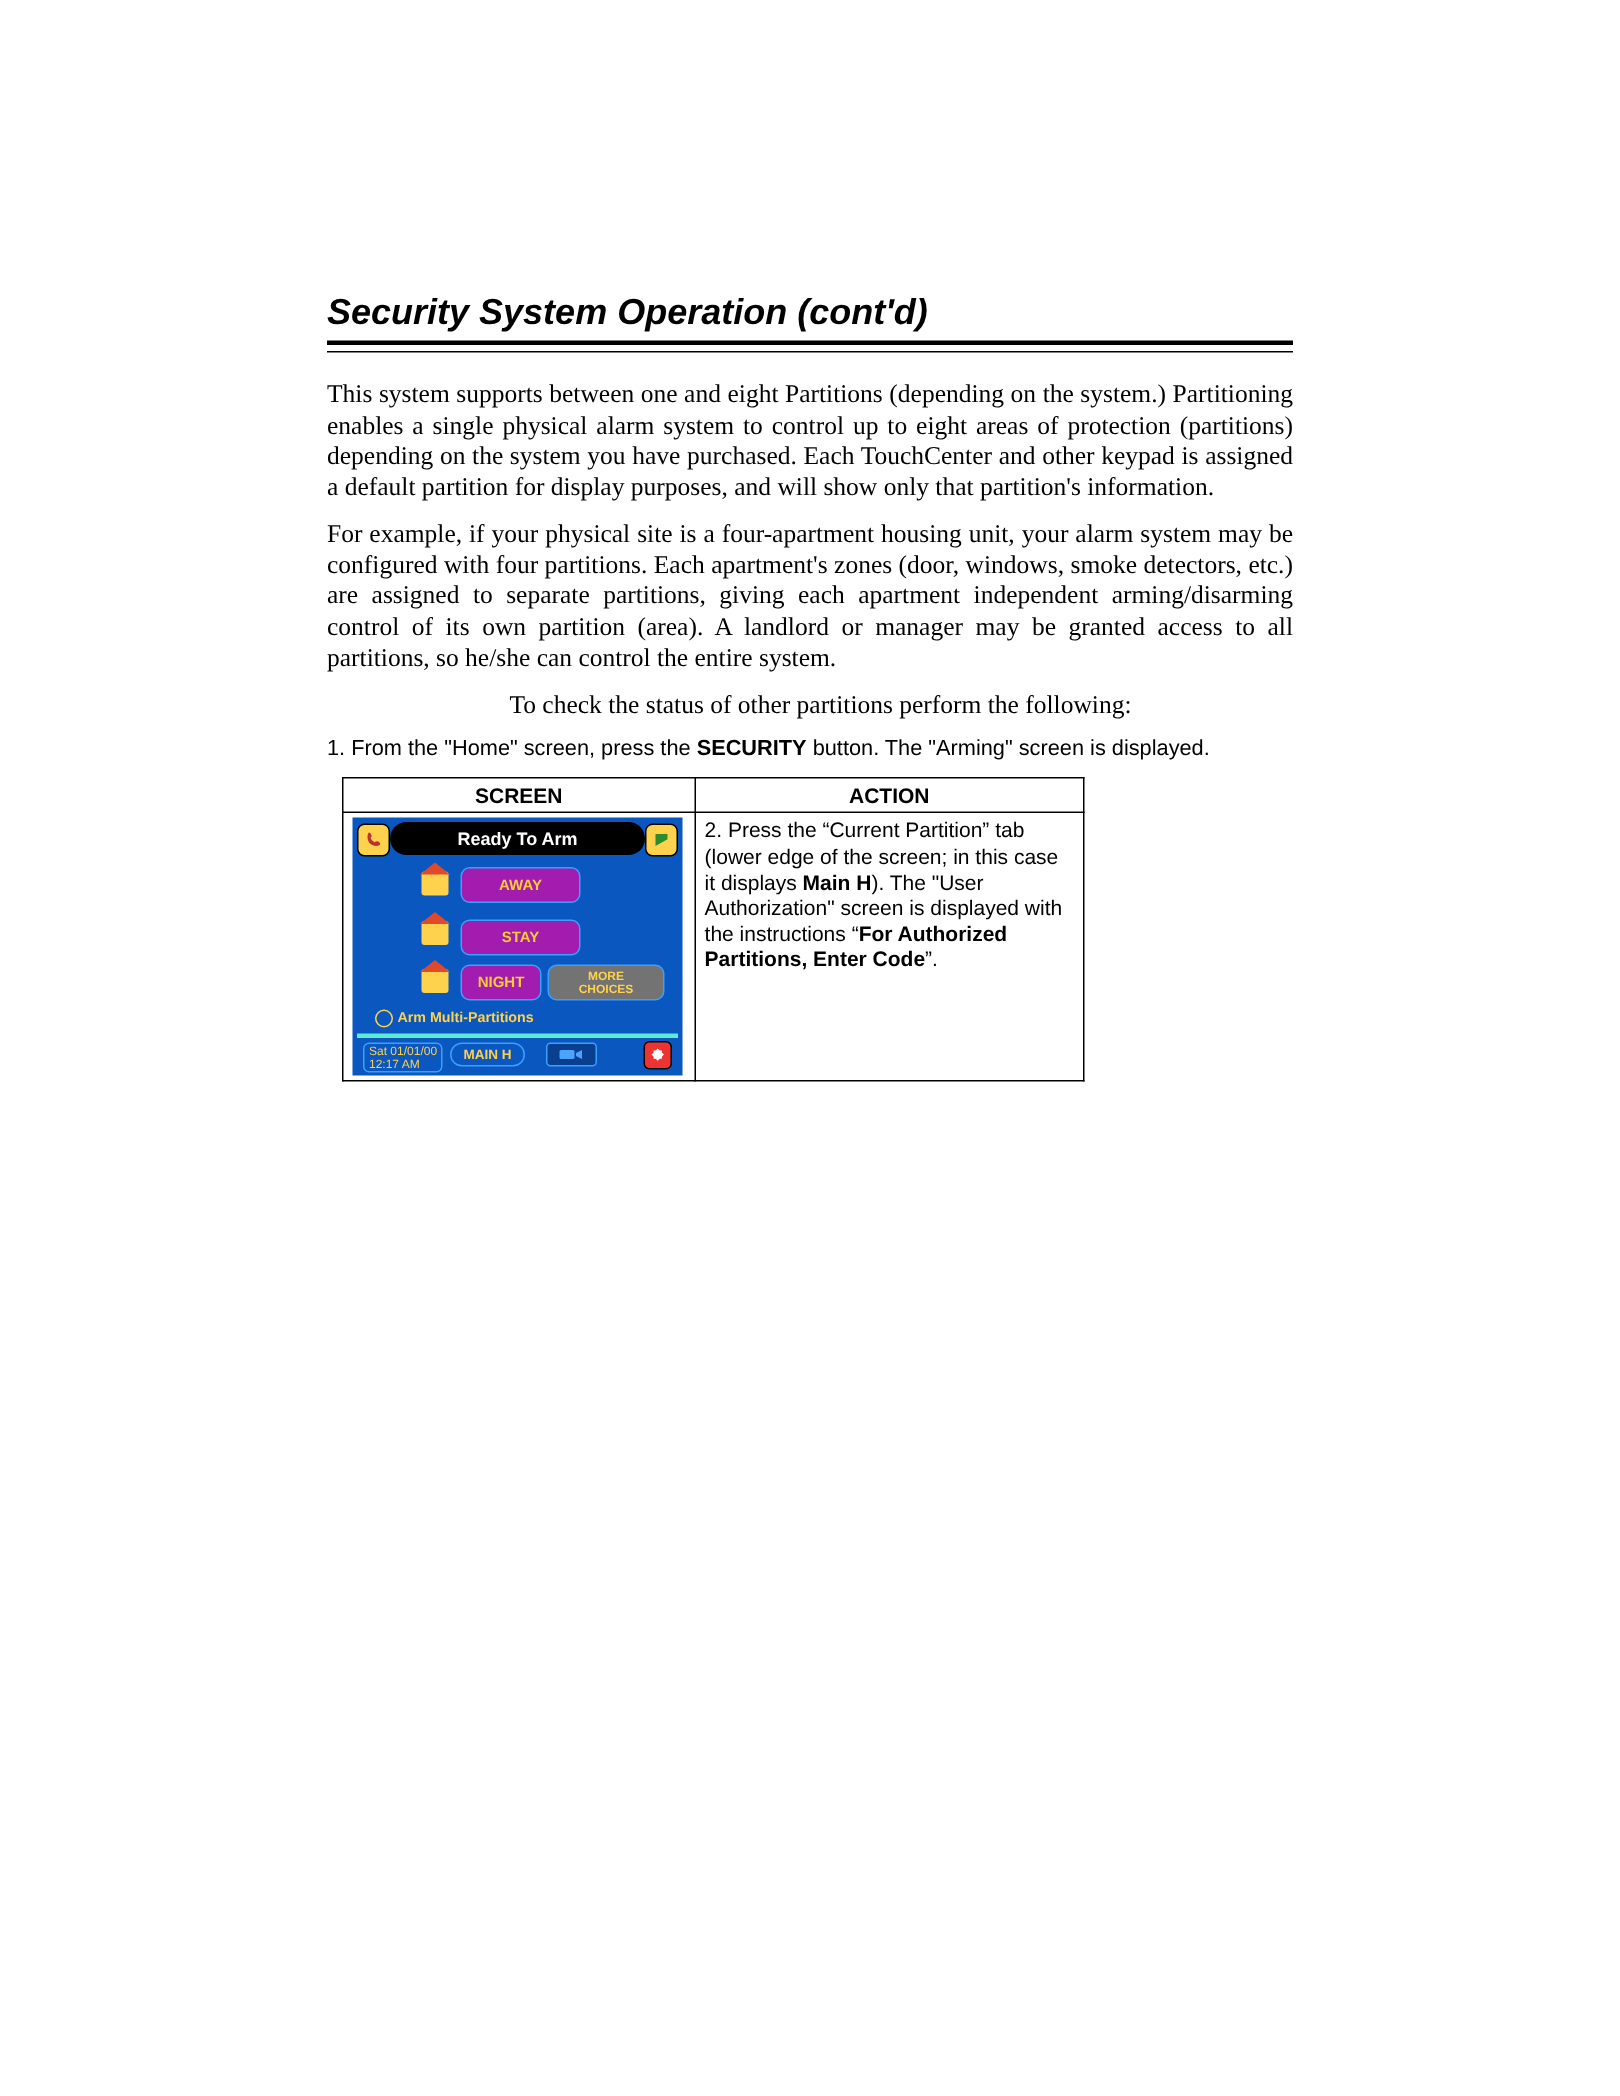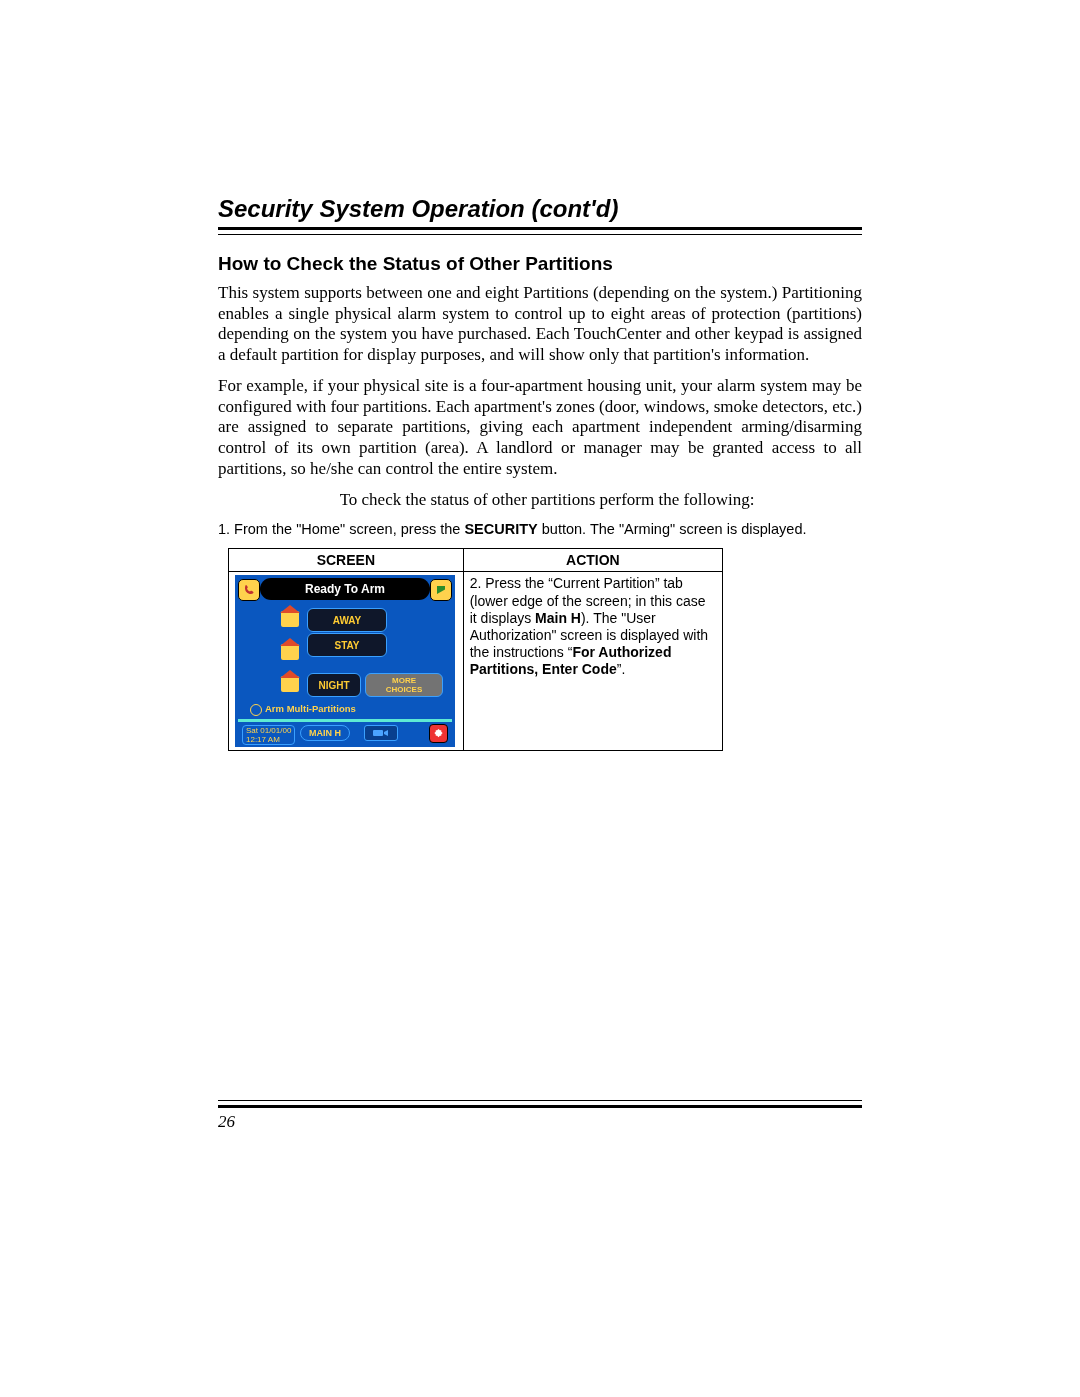--- a/index.html
+++ b/index.html
@@ -81,21 +81,21 @@
   }
   .touchcenter .corner-badge {
     position: absolute; width: 20px; height: 20px; top: 4px;
     border-radius: 5px; background: #ffd24d; border: 1px solid #000;
     display: flex; align-items: center; justify-content: center;
   }
   .touchcenter .cb-left  { left: 3px; }
   .touchcenter .cb-right { right: 3px; }
   .touchcenter .arm-btn {
     position: absolute; left: 42px; width: 78px; height: 22px;
-    background: #0f172a; border-radius: 6px; border: 1px solid #3aa0ff;
+    background: #a21caf; border-radius: 6px; border: 1px solid #3aa0ff;
     color: #ffcc33; font-size: 10px; font-weight: bold;
     display: flex; align-items: center; justify-content: center;
   }
   .touchcenter .house {
     position: absolute; left: 46px; width: 18px; height: 16px;
     background: #ffd24d; border-radius: 2px;
   }
   .touchcenter .house .roof {
     position: absolute; top: -6px; left: -1px;
     width: 0; height: 0;
@@ -156,21 +156,20 @@
     font-family: "Century Schoolbook", "Times New Roman", Georgia, serif;
     font-style: italic; font-size: 17px;
   }
 </style>
 </head>
 <body>
 
 <div class="page">
   <h1 class="chapter-title">Security System Operation (cont'd)</h1>
   <hr class="horiz-rule-top">
-  <h2 class="section-title">How to Check the Status of Other Partitions</h2>
 
   <div class="body">
     <p>This system supports between one and eight Partitions (depending on the system.)  Partitioning enables a single physical alarm system to control up to eight areas of protection (partitions) depending on the system you have purchased. Each TouchCenter and other keypad is assigned a default partition for display purposes, and will show only that partition's information.</p>
     <p>For example, if your physical site is a four-apartment housing unit, your alarm system may be configured with four partitions. Each apartment's zones (door, windows, smoke detectors, etc.) are assigned to separate partitions, giving each apartment independent arming/disarming control of its own partition (area).  A landlord or manager may be granted access to all partitions, so he/she can control the entire system.</p>
     <p style="text-align:center;margin-left:14px;">To check the status of other partitions perform the following:</p>
   </div>
 
   <div class="step-intro">
     <span>1.  From the "Home" screen, press the </span><b>SECURITY</b><span> button.  The "Arming" screen is displayed.</span>
   </div>
@@ -197,21 +196,21 @@
           </div>
 
           <div class="house" style="top:36px;">
                 <div class="roof"></div>
               </div>
           <div class="arm-btn" style="top:33px; left:72px;">AWAY</div>
 
           <div class="house" style="top:69px;">
                 <div class="roof"></div>
               </div>
-          <div class="arm-btn" style="top:58px; left:72px;">STAY</div>
+          <div class="arm-btn" style="top:68px; left:72px;">STAY</div>
 
           <div class="house" style="top:101px;">
                 <div class="roof"></div>
               </div>
           <div class="arm-btn" style="top:98px; left:72px; width:52px;">NIGHT</div>
           <div class="more-btn">
             <span>MORE</span>
             <span>CHOICES</span>
           </div>
 
@@ -239,17 +238,13 @@
           </div>
         </div>
       </td>
       <td class="action-cell">
         <span>2. Press the “Current Partition” tab (lower edge of the screen; in this case it displays </span><b>Main H</b><span>).  The "User Authorization" screen is displayed with the instructions “</span><b>For Authorized Partitions, Enter Code</b><span>”.</span>
       </td>
     </tr>
   </tbody>
     </table>
 
-  <div class="footer-area">
-    <hr class="horiz-rule-bot">
-    <div class="page-number">26</div>
-  </div>
 </div>
 
 </body></html>

